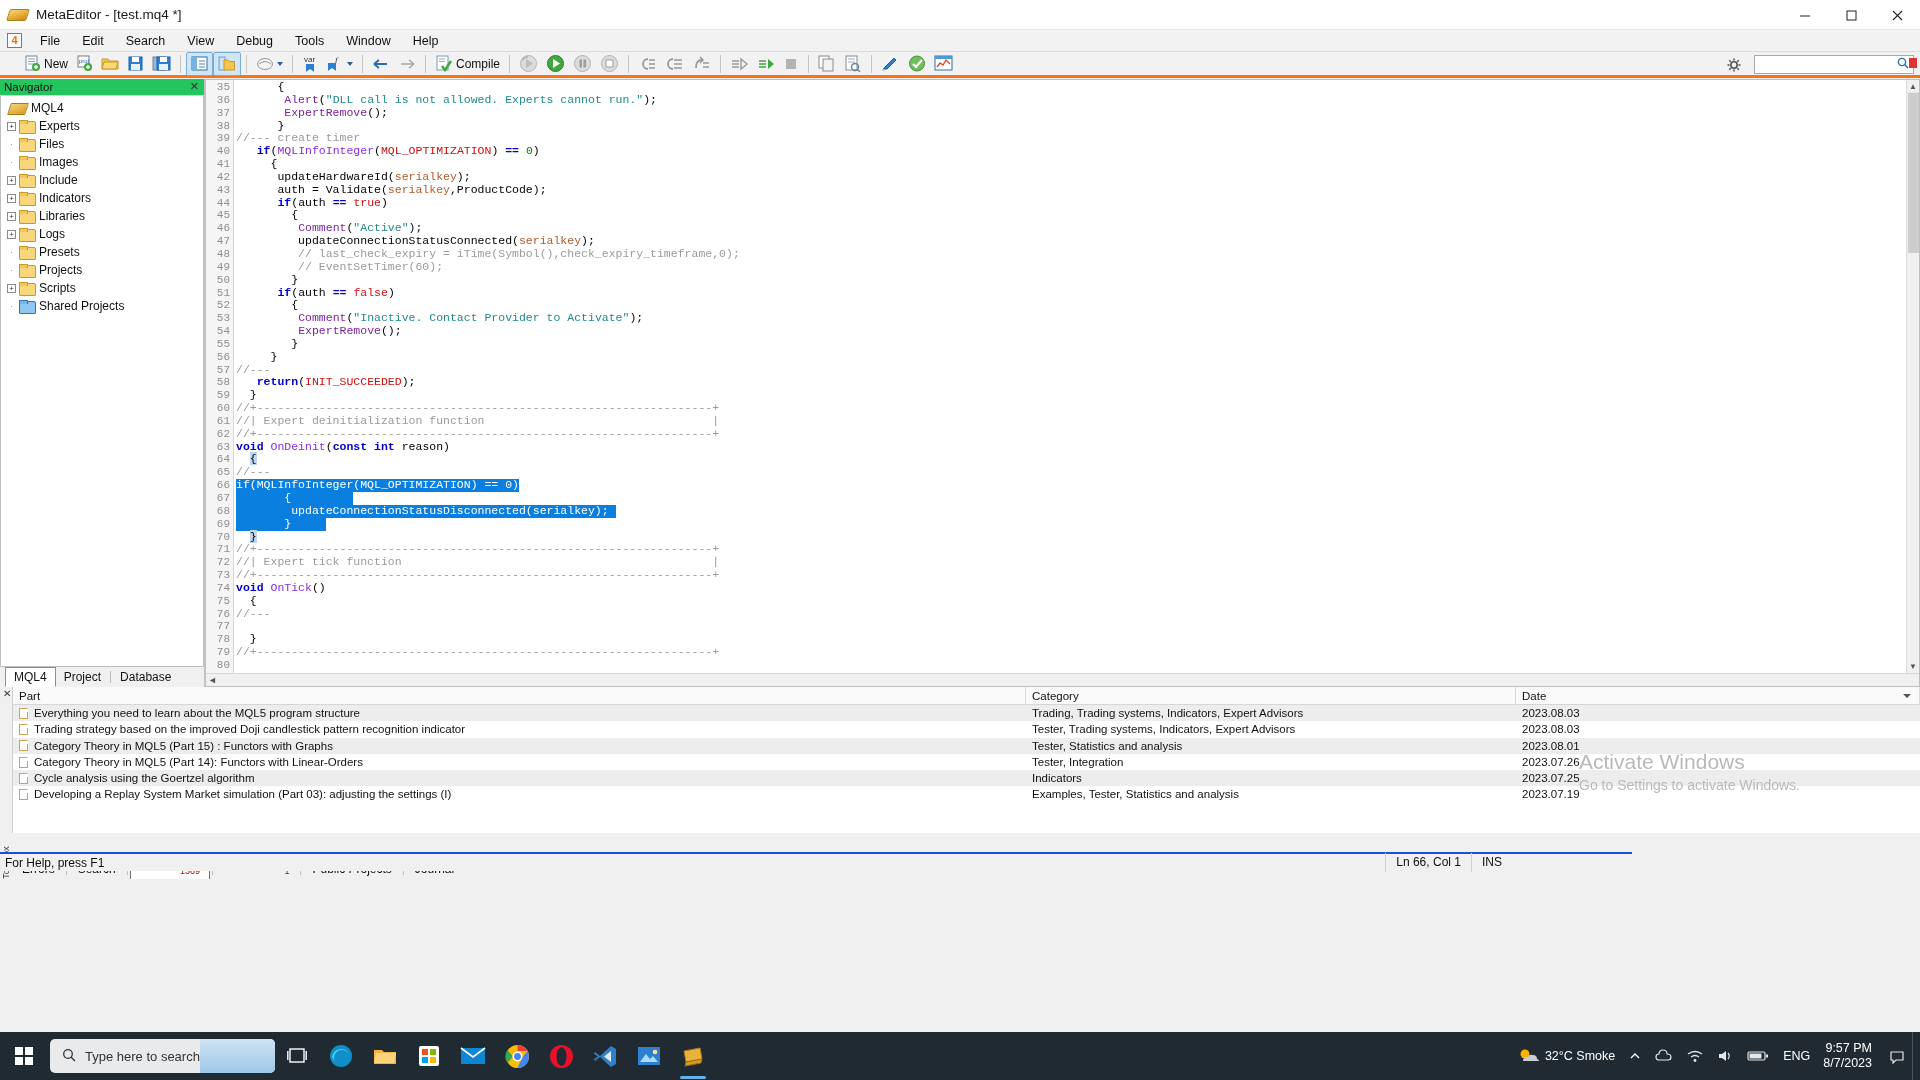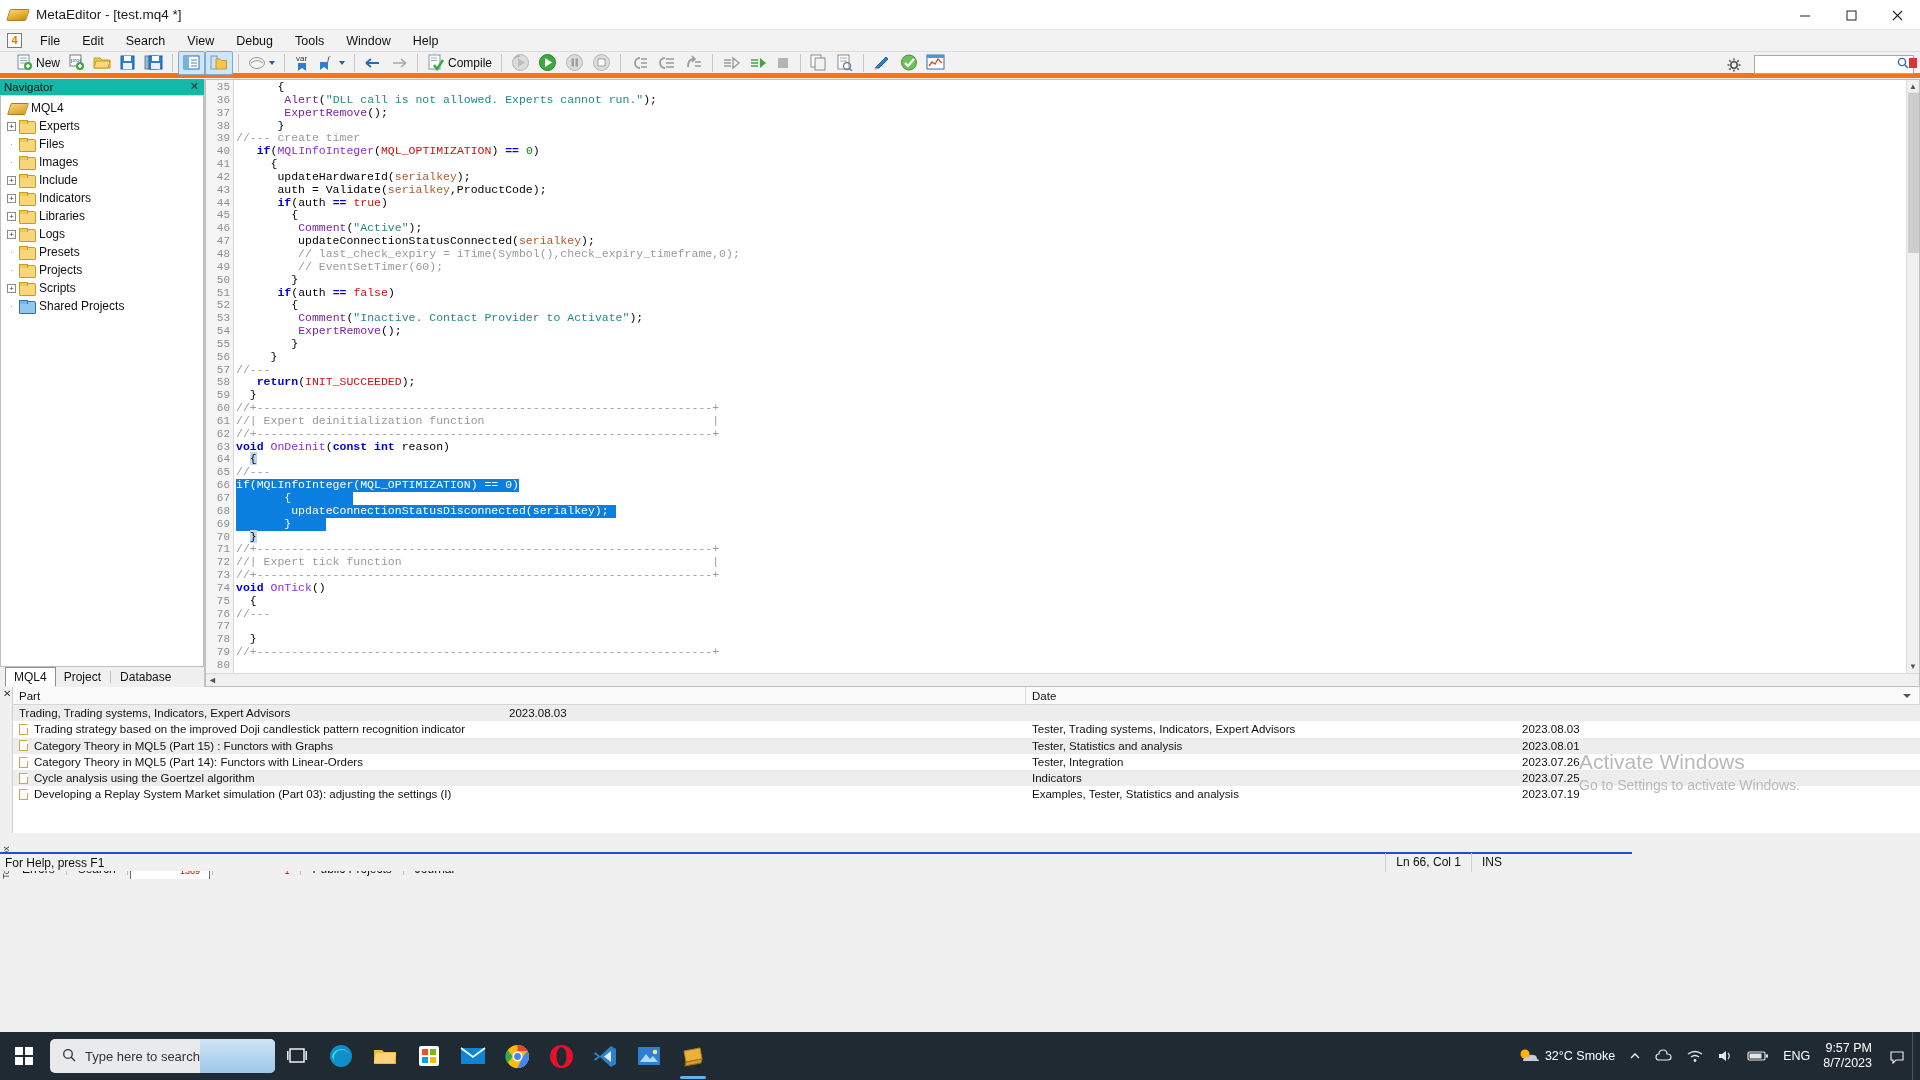--- a/index.html
+++ b/index.html
@@ -36,21 +36,21 @@
   .menu-logo {
     width:15px; height:15px; margin:0 7px 0 5px;
     border:1px solid #7a7a7a; background:#fdfdfd; color:#e8760d;
     font-size:11px; font-weight:bold; line-height:13px; text-align:center;
     font-family:"Liberation Sans",sans-serif;
   }
   .menu-item { padding:2px 11px; font-size:12.5px; color:#111; }
 
   
   .toolbar { height:26px; background:#f2f2f2; display:flex; align-items:center;
-             border-bottom:5px solid #f97316; padding-left:12px; position:relative; }
+             border-bottom:3px solid #f97316; padding-left:20px; position:relative; }
   .tb { height:24px; display:flex; align-items:center; justify-content:center;
         padding:0 4px; min-width:22px; }
   .tb.sel { background:#cfe6f8; border:1px solid #7aadd4; border-radius:2px; }
   .sep { width:1px; height:18px; background:#c6c6c6; margin:0 5px; }
   .tb-label { font-size:12px; margin-left:3px; color:#111; }
   .tb svg { display:block; }
   .caret { width:0;height:0;border-left:3.5px solid transparent;border-right:3.5px solid transparent;
            border-top:4px solid #2b5d9b; margin-left:3px; }
   .searchbox { position:absolute; right:6px; top:3px; height:19px; width:160px;
                border:1px solid #a9a9a9; background:#fff; display:flex; align-items:center; }
@@ -59,21 +59,21 @@
              display:flex;align-items:center;justify-content:center; }
   .reddot { position:absolute; right:6px; top:4px; }
 
   
   .work { position:absolute; top:79px; left:0; width:1920px; height:608px; display:flex;
           background:#f0f0f0; }
 
   
   .nav { width:205px; background:#f0f0f0; display:flex; flex-direction:column;
          border-right:1px solid #c4c4c4; }
-  .nav-head { height:17px; background:#14b8a6; display:flex; align-items:center;
+  .nav-head { height:17px; background:#22c55e; display:flex; align-items:center;
               font-size:11.5px; padding-left:4px; border-bottom:1px solid #d6d6d6;
               position:relative; color:#111;}
   .nav-head .x { position:absolute; right:5px; top:1px; font-size:11px; color:#333; }
   .nav-body { flex:1; background:#fff; border:1px solid #bfbfbf; border-top:none;
               margin:0; padding:3px 0 0 0; overflow:hidden; }
   .nav-row { height:18px; display:flex; align-items:center; font-size:12px; padding-left:6px; color:#111; }
   .nav-row.root { padding-left:8px; }
   .expander { width:9px;height:9px;border:1px solid #8a8a8a;background:#fff;
               font-size:8px; line-height:7px; text-align:center; color:#333; margin-right:3px;
               font-family:"Liberation Sans",sans-serif; }
@@ -634,27 +634,32 @@
     </div>
   </div>
 
   <div class="toolbox">
     <div class="tbx-side">
       <span class="closex">✕</span>
     </div>
     <div class="tbx-main">
       <div class="tbl-head">
         <div class="th name">Part</div>
+        <div class="th cat">Category</div>
         <div class="th date">
           <span>Date</span>
           <span class="sortcaret"></span>
         </div>
       </div>
       <div id="article-rows">
           <div class="trow alt">
+            <div class="tc name">
+              <span class="docicon"></span>
+              <span>Everything you need to learn about the MQL5 program structure</span>
+            </div>
             <div class="tc cat">Trading, Trading systems, Indicators, Expert Advisors</div>
             <div class="tc date">2023.08.03</div>
           </div>
           <div class="trow">
             <div class="tc name">
               <span class="docicon"></span>
               <span>Trading strategy based on the improved Doji candlestick pattern recognition indicator</span>
             </div>
             <div class="tc cat">Tester, Trading systems, Indicators, Expert Advisors</div>
             <div class="tc date">2023.08.03</div>

